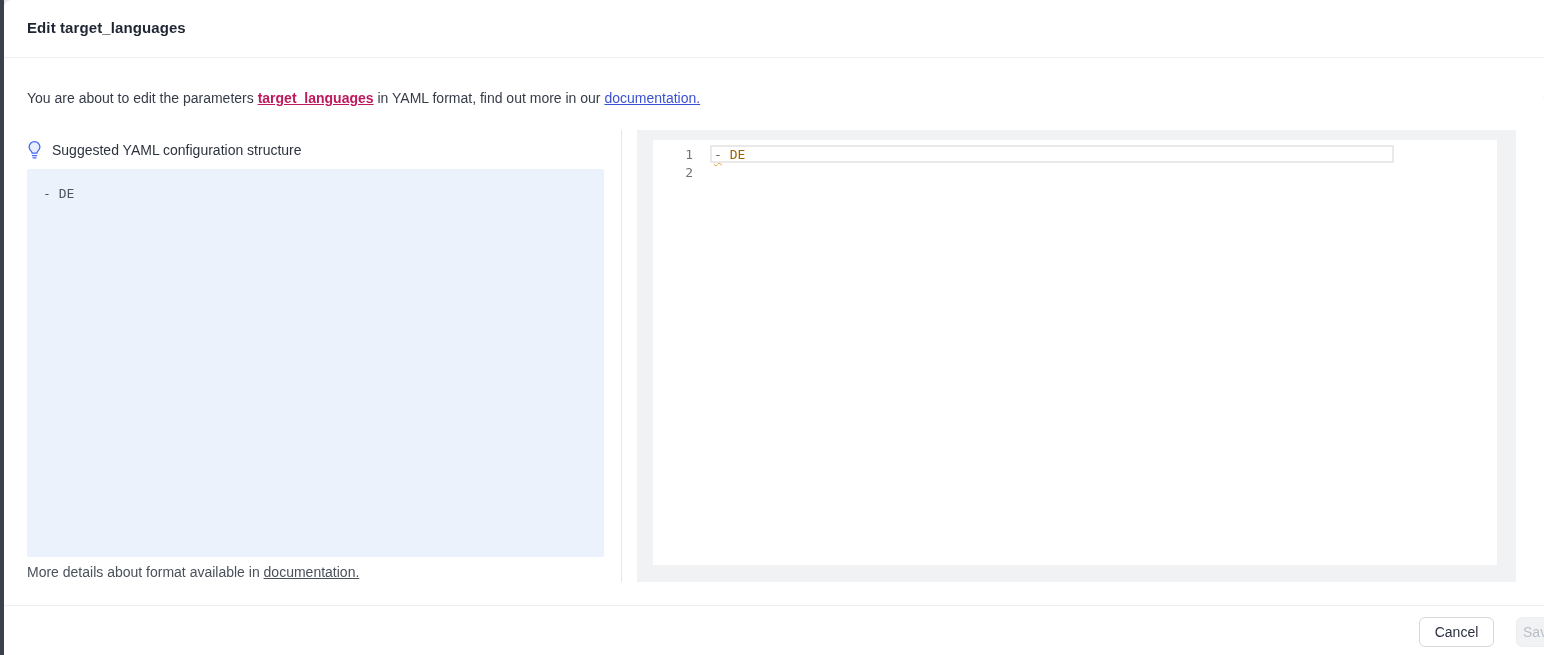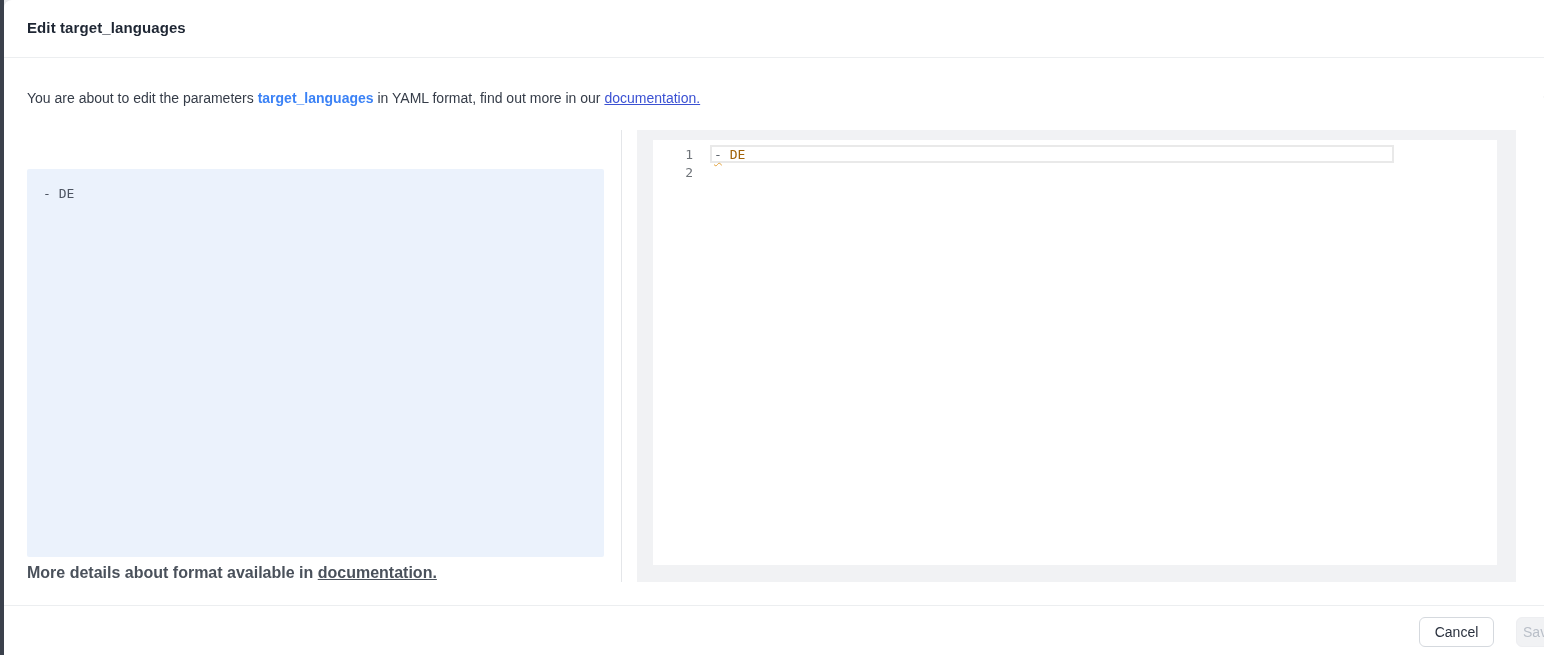--- a/index.html
+++ b/index.html
@@ -39,21 +39,21 @@
   .close-btn {
     position: absolute; right: 18px; top: 18px; width: 22px; height: 22px;
     display: flex; align-items: center; justify-content: center;
     cursor: pointer; background: transparent; border: none; padding: 0;
   }
 
   .intro-row {
     position: absolute; left: 23px; top: 90px; right: 60px;
     font-size: 14px; color: #353c48;
   }
-  .intro-row b { font-weight: 700; color: #3b82f6; }
+  .intro-row b { font-weight: 700; color: #be185d; text-decoration: underline; }
   .doc-link { color: #3b51d3; text-decoration: underline; cursor: pointer; }
   .help-btn {
     position: absolute; right: 18px; top: 88px; width: 20px; height: 20px;
     display: flex; align-items: center; justify-content: center;
     background: transparent; border: none; padding: 0; cursor: pointer;
   }
 
   
   .left-header {
     position: absolute; left: 23px; top: 139px; width: 580px; height: 22px;
@@ -64,21 +64,21 @@
     position: absolute; left: 23px; top: 169px; width: 577px; height: 388px;
     background: #ebf2fc; border-radius: 2px;
     box-sizing: border-box; padding: 17px 16px;
   }
   .suggestion-code {
     font-family: "DejaVu Sans Mono", "Liberation Mono", monospace;
     font-size: 13px; color: #4d5562; white-space: pre;
   }
   .left-note {
     position: absolute; left: 23px; top: 564px;
-    font-size: 16px; color: #4a515b; font-weight: bold;
+    font-size: 14px; color: #4a515b;
   }
   .left-note .note-link { color: #4a515b; text-decoration: underline; cursor: pointer; }
 
   .v-divider {
     position: absolute; left: 617px; top: 130px; width: 1px; height: 452px;
     background: #e4e6e9;
   }
 
   
   .editor-panel {
@@ -161,20 +161,29 @@
     <button class="help-btn">
       <span>
         <svg width="18" height="18" viewBox="0 0 18 18">
           <circle cx="9" cy="9" r="7.4" fill="none" stroke="#3f4552" stroke-width="1.3"></circle>
           <path d="M6.8 7.1 a2.2 2.2 0 1 1 3.3 1.9 c-0.7 0.4 -1.1 0.8 -1.1 1.6" fill="none" stroke="#3f4552" stroke-width="1.3" stroke-linecap="round"></path>
           <circle cx="9" cy="12.9" r="0.9" fill="#3f4552"></circle>
         </svg>
       </span>
     </button>
 
+    <div class="left-header">
+      <span>
+        <svg width="15" height="20" viewBox="0 0 15 20" style="display:block">
+          <path d="M7.5 1.6 a5.4 5.4 0 0 1 5.4 5.4 c0 2 -1.1 3.1 -2 4.1 c-0.6 0.7 -1 1.3 -1.1 2.1 h-4.6 c-0.1 -0.8 -0.5 -1.4 -1.1 -2.1 c-0.9 -1 -2 -2.1 -2 -4.1 a5.4 5.4 0 0 1 5.4 -5.4 z" fill="#e8eefe" stroke="#4468f2" stroke-width="1.3"></path>
+          <path d="M5.4 15.6 h4.2 M6 17.8 h3" stroke="#4468f2" stroke-width="1.3" stroke-linecap="round"></path>
+        </svg>
+      </span>
+      <span class="left-header-label">Suggested YAML configuration structure</span>
+    </div>
 
     <div class="suggestion-box">
       <div class="suggestion-code">- DE</div>
     </div>
 
     <div class="left-note">
       <span>More details about format available in </span><a class="note-link">documentation.</a>
     </div>
 
     <div class="v-divider"></div>

